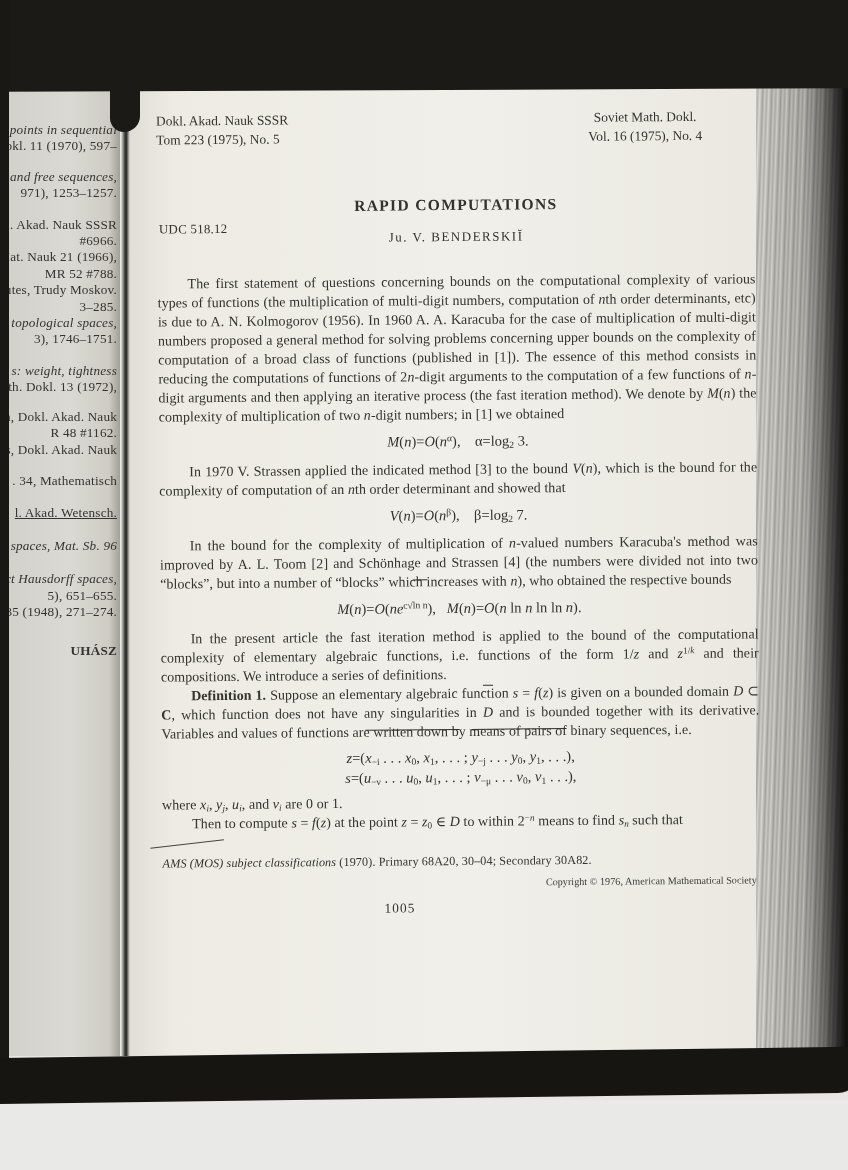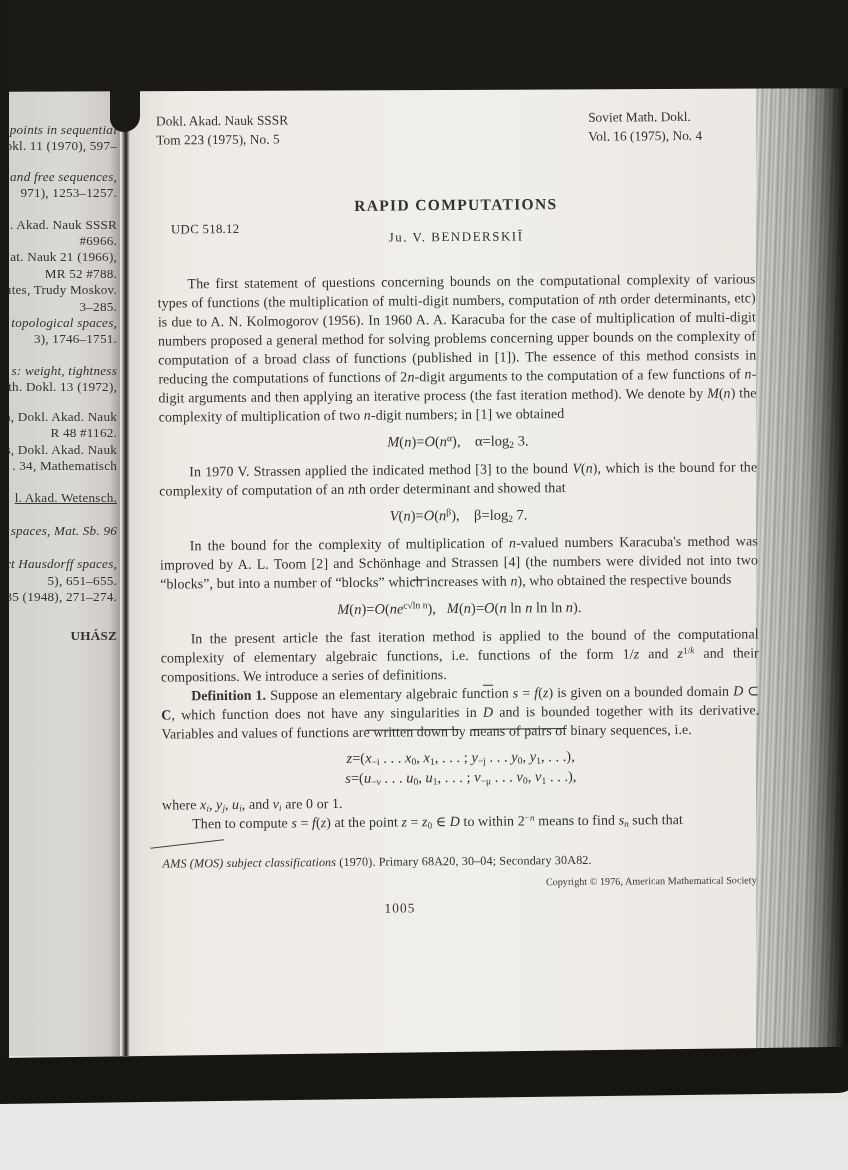--- a/index.html
+++ b/index.html
@@ -32,23 +32,23 @@
     background:linear-gradient(90deg,#e0ded7 0%,#edebe4 7%,#f1efe9 55%,#eae8e1 100%);}
   
   .page-stack{position:absolute;left:756px;top:88px;width:92px;height:1002px;
     background:
       linear-gradient(90deg,rgba(0,0,0,0.03) 0%,rgba(0,0,0,0.18) 52%,rgba(0,0,0,0.45) 72%,rgba(0,0,0,0.72) 86%,#13120f 97%),
       repeating-linear-gradient(92deg,#d9d7d1 0px,#bcbab4 2px,#e3e1db 4px,#aeaca6 7px,#d9d7d1 9px);}
   
   .content{position:absolute;left:156px;top:110px;width:598px;color:#34322d;
     font-size:14px;line-height:19px;transform:rotate(-0.5deg);transform-origin:50% 0;}
   .journal{display:flex;justify-content:space-between;font-size:13.4px;line-height:18.5px;}
-  .journal .right{margin-right:52px;}
+  .journal .right{text-align:center;margin-right:52px;}
   .title-row{position:relative;margin-top:48px;text-align:center;}
-  .udc{position:absolute;left:14px;top:23px;font-size:12.8px;letter-spacing:0.3px;}
+  .udc{position:absolute;left:2px;top:23px;font-size:12.8px;letter-spacing:0.3px;}
   .title{font-size:15.6px;font-weight:bold;letter-spacing:1.3px;}
   .author{margin-top:12px;text-align:center;font-size:13px;letter-spacing:1.5px;}
   .para{text-indent:30px;text-align:justify;letter-spacing:0.05px;}
   .para.first{margin-top:26px;}
   .para.noindent{text-indent:0;}
   .formula{text-align:center;font-size:14.5px;margin:8px 0 9px;}
   .formula.twoline{line-height:20px;margin:6px 0;}
   sup{font-size:0.66em;vertical-align:0.5em;line-height:0;}
   sub{font-size:0.66em;vertical-align:-0.25em;line-height:0;}
   .ov{border-top:1px solid currentColor;padding-top:19px;}
@@ -76,21 +76,21 @@
         <div class="ref-line">MR 52 #788.</div>
         <div class="ref-line">utes, Trudy Moskov.</div>
         <div class="ref-line">3–285.</div>
         <div class="ref-line it">of topological spaces,</div>
         <div class="ref-line">3), 1746–1751.</div>
         <div class="ref-line it" style="margin-top: 15px;">s: weight, tightness</div>
         <div class="ref-line">Math. Dokl. 13 (1972),</div>
         <div class="ref-line" style="margin-top: 13px;">on, Dokl. Akad. Nauk</div>
         <div class="ref-line">R 48 #1162.</div>
         <div class="ref-line">aces, Dokl. Akad. Nauk</div>
-        <div class="ref-line" style="margin-top: 0;">. 34, Mathematisch</div>
+        <div class="ref-line" style="margin-top: 15px;">. 34, Mathematisch</div>
         <div class="ref-line" style="margin-top: 16px; text-decoration: underline;">l. Akad. Wetensch.</div>
         <div class="ref-line" style="margin-top: 16px; font-style: italic;">spaces, Mat. Sb. 96</div>
         <div class="ref-line it" style="margin-top: 17px;">pact Hausdorff spaces,</div>
         <div class="ref-line">5), 651–655.</div>
         <div class="ref-line">th. 35 (1948), 271–274.</div>
         <div class="ref-line" style="margin-top: 23px; font-weight: bold;">UHÁSZ</div>
       </div>
   </div>
 
   <div class="gutter"></div>

